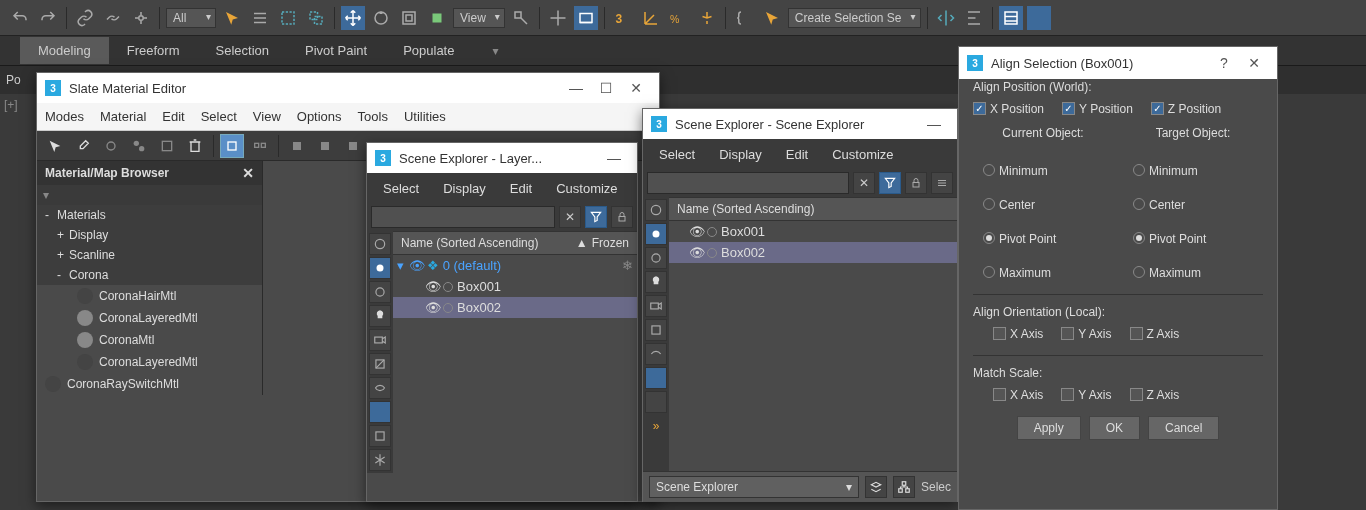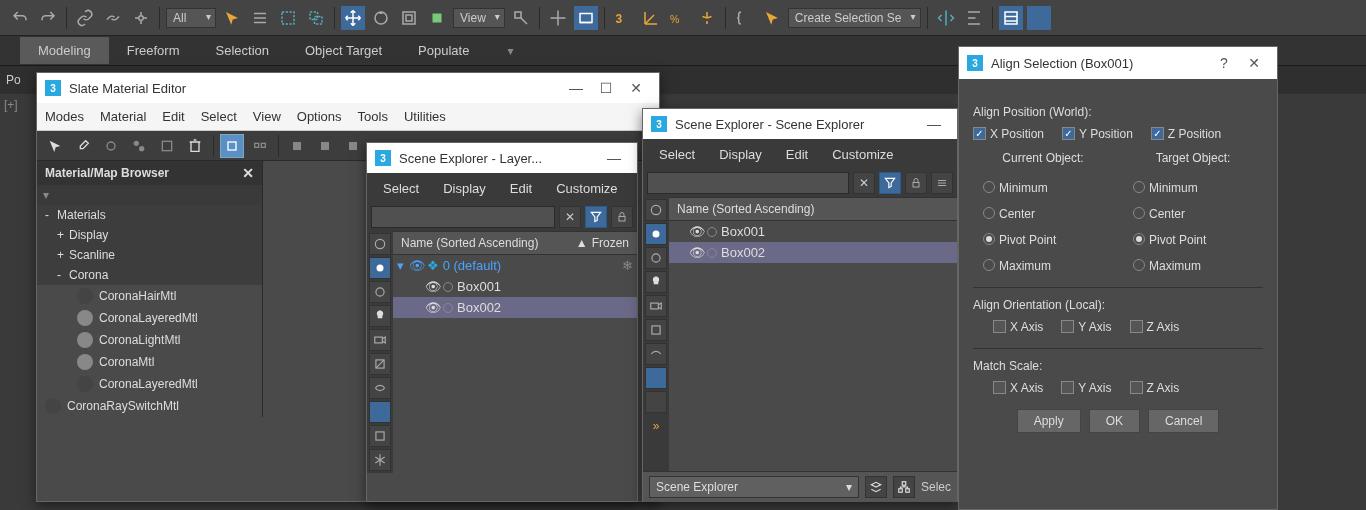--- a/index.html
+++ b/index.html
@@ -67,31 +67,31 @@
 .search-bar input { flex: 1; background: #505050; border: 1px solid #2a2a2a; padding: 3px 6px; color: #aaa; font-size: 12px; }
 .icon-sq { width: 22px; height: 22px; display: flex; align-items: center; justify-content: center; cursor: pointer; background: #444; border: 1px solid #333; }
 .icon-sq.blue { background: #3d6a9a; border-color: #2a5a8a; }
 .bottom-bar { background: #555; padding: 4px 6px; display: flex; align-items: center; gap: 6px; border-top: 1px solid #333; }
 .bottom-select { flex: 1; background: #606060; border: 1px solid #333; padding: 3px 6px; color: #ddd; font-size: 12px; position: relative; }
 .bottom-select::after { content: "▾"; position: absolute; right: 6px; }
 
 
 .align-dialog { position: absolute; background: #4a4a4a; border: 1px solid #666; }
 .align-title { background: #fff; color: #333; height: 32px; display: flex; align-items: center; padding: 0 8px; font-size: 13px; }
-.align-body { padding: 26px 14px; color: #ddd; font-size: 12px; }
+.align-body { padding: 1px 14px; color: #ddd; font-size: 12px; }
 .align-section-title { margin-bottom: 8px; font-size: 12px; }
 .align-row { display: flex; gap: 18px; margin-bottom: 10px; }
 .check-item { display: flex; gap: 4px; cursor: pointer; }
 .check-box { width: 13px; height: 13px; border: 1px solid #888; background: #555; display: inline-flex; align-items: center; justify-content: center; font-size: 10px; }
 .check-box.checked { background: #3d6a9a; color: #fff; }
 .check-box.checked::after { content: "✓"; }
 .radio { width: 12px; height: 12px; border-radius: 50%; border: 1px solid #888; display: inline-flex; align-items: center; justify-content: center; }
 .radio.sel::after { content: ""; width: 6px; height: 6px; border-radius: 50%; background: #ddd; }
 .two-col { display: flex; justify-content: space-between; gap: 30px; }
-.col-half { flex: 1; display: flex; flex-direction: column; gap: 12px; }
+.col-half { flex: 1; display: flex; flex-direction: column; gap: 20px; }
 .col-label { font-size: 12px; margin-bottom: 4px; text-align: center; }
 .sep-line { border-top: 1px solid #333; margin: 14px 0 10px 0; }
 .btn-row { display: flex; gap: 8px; justify-content: center; margin-top: 14px; }
 .dlg-btn { background: #666; border: 1px solid #444; color: #ddd; padding: 4px 16px; cursor: pointer; font-size: 12px; }
 
 
 .view-panel { position: absolute; background: #3a3a3a; }
 .view-title { background: #444; padding: 4px 8px; font-style: italic; font-weight: bold; font-size: 13px; color: #ddd; }
 </style>
 </head>
@@ -246,21 +246,21 @@
         <line x1="4" y1="16" x2="20" y2="16"></line>
       </svg>
     </div>
   <div class="tool-icon" style="background:#3d6a9a"></div>
 </div>
 
 <div class="ribbon">
   <div class="ribbon-tab active">Modeling</div>
   <div class="ribbon-tab">Freeform</div>
   <div class="ribbon-tab">Selection</div>
-  <div class="ribbon-tab">Object Target</div>
+  <div class="ribbon-tab">Pivot Paint</div>
   <div class="ribbon-tab">Populate</div>
   <div style="margin-left:20px;color:#888;cursor:pointer">▾</div>
 </div>
 
 <div class="sub-row">
   <span>Po</span>
 </div>
 
 <div style="position:absolute;left:0;top:94px;color:#888;font-size:12px;padding:4px">[+]</div>
 
@@ -385,24 +385,20 @@
           <span class="expand">-</span>
           <span>Corona</span>
         </div>
       <div class="tree-item" style="padding-left:40px">
           <span class="swatch dark"></span>
           <span>CoronaHairMtl</span>
         </div>
       <div class="tree-item" style="padding-left:40px">
           <span class="swatch"></span>
           <span>CoronaLayeredMtl</span>
-        </div>
-      <div class="tree-item" style="padding-left:40px">
-          <span class="swatch"></span>
-          <span>CoronaLightMtl</span>
         </div>
       <div class="tree-item" style="padding-left:40px">
           <span class="swatch"></span>
           <span>CoronaMtl</span>
         </div>
       <div class="tree-item" style="padding-left:40px">
           <span class="swatch dark"></span>
           <span>CoronaLayeredMtl</span>
         </div>
       <div class="tree-item" style="">

